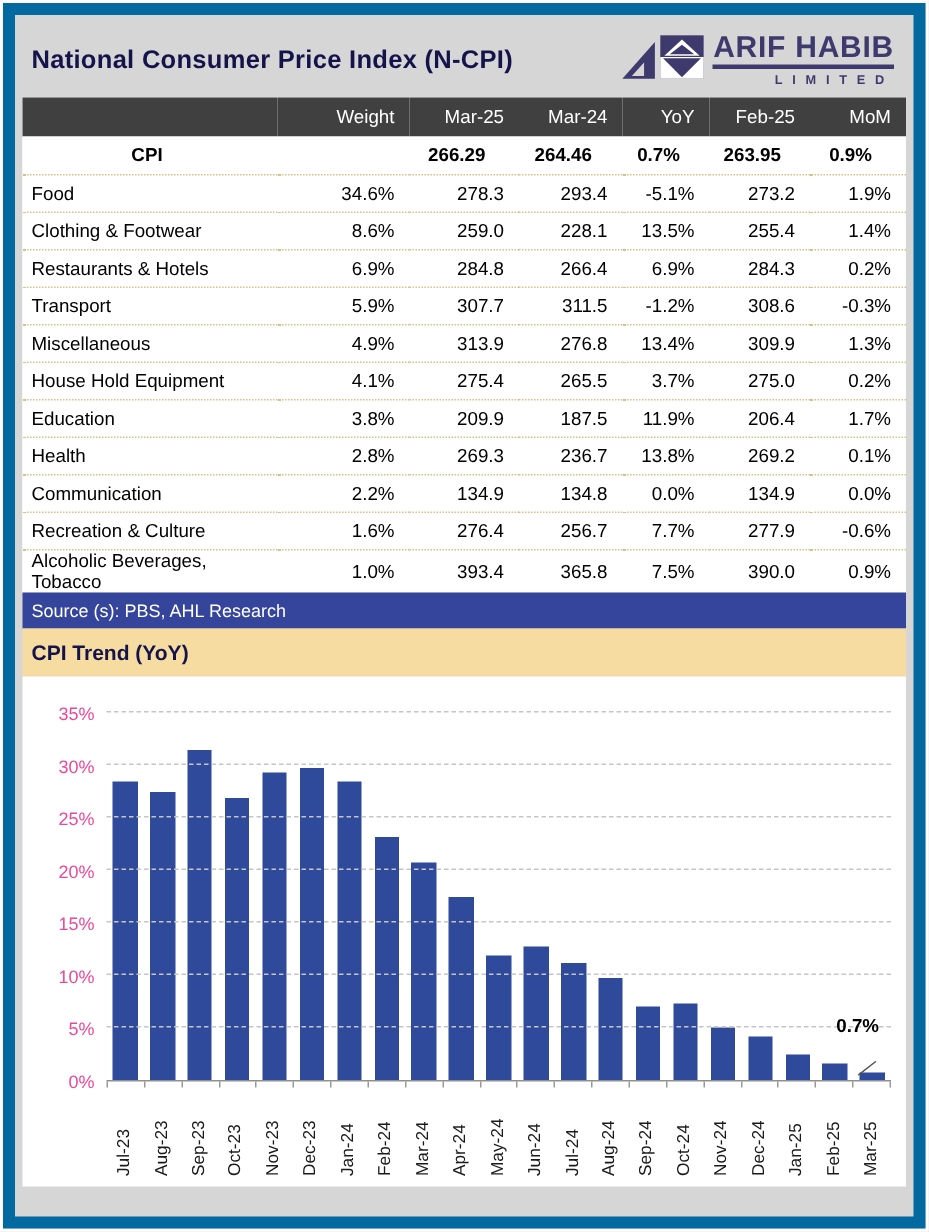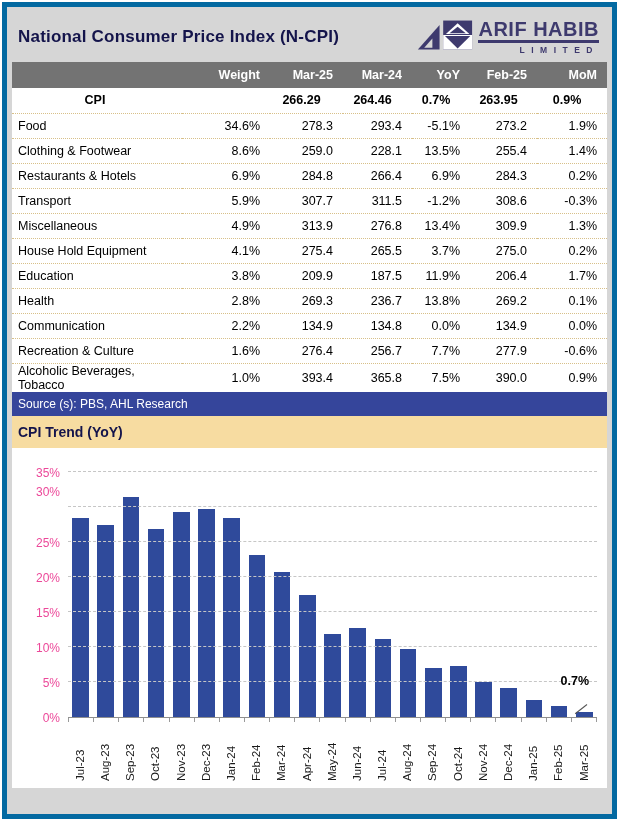--- a/index.html
+++ b/index.html
@@ -4,21 +4,21 @@
 <style>
   * { box-sizing: border-box; margin: 0; padding: 0; }
   body {
     width: 619px; height: 821px;
     font-family: "Liberation Sans", sans-serif;
     background: #ffffff;
   }
   .page { position: relative; width: 619px; height: 821px; background: #ffffff; }
   .frame {
     position: absolute; left: 2px; top: 2px; right: 2px; bottom: 2px;
-    border: 5px solid #0369a1;
+    border: 8px solid #0369a1;
     background: #d6d6d6;
     padding: 5px;
     overflow: hidden;
   }
   
   .header-band {
     height: 50px;
     display: flex; align-items: center; justify-content: space-between;
     padding: 0 8px 0 6px;
     background: #d6d6d6;
@@ -32,21 +32,21 @@
     font-size: 20px; font-weight: bold; color: #3e3a6e; letter-spacing: 0.5px;
     border-bottom: 3px solid #3e3a6e; line-height: 1.0; padding-bottom: 1px;
   }
   .logo-sub {
     font-size: 8.5px; font-weight: bold; color: #3e3a6e;
     letter-spacing: 6.5px; margin-top: 2px; padding-left: 2px; white-space: nowrap;
   }
   
   table.cpi { width: 100%; border-collapse: collapse; table-layout: fixed; background: #ffffff; }
   table.cpi thead th {
-    background: #737373; color: #ffffff; font-weight: bold; font-size: 12.5px;
+    background: #404040; color: #ffffff; font-weight: normal; font-size: 12.5px;
     height: 26px; text-align: right; padding-right: 10px;
   }
   table.cpi thead th:first-child { text-align: left; padding-left: 6px; }
   table.cpi td {
     height: 25px; font-size: 12.5px; color: #000000;
     text-align: right; padding-right: 10px;
     border-bottom: 1px dotted #d8c089;
     background: #ffffff;
   }
   table.cpi td:first-child { text-align: left; padding-left: 6px; }
@@ -270,21 +270,21 @@
 
     <div class="chart-area">
       <div class="plot-row">
         <div class="y-axis">
             <span class="y-label" style="bottom: 0px;">0%</span>
             <span class="y-label" style="bottom: 35px;">5%</span>
             <span class="y-label" style="bottom: 70px;">10%</span>
             <span class="y-label" style="bottom: 105px;">15%</span>
             <span class="y-label" style="bottom: 140px;">20%</span>
             <span class="y-label" style="bottom: 175px;">25%</span>
-            <span class="y-label" style="bottom: 226px;">30%</span>
+            <span class="y-label" style="bottom: 210px;">30%</span>
             <span class="y-label" style="bottom: 245px;">35%</span>
           </div>
         <div style="flex:1; min-width:0;">
           <div class="plot">
             <div class="bars">
                 <div class="slot">
                   <div class="bar" style="height: 198.1px; background: rgb(47, 74, 155);"></div>
                 </div>
                 <div class="slot">
                   <div class="bar" style="height: 191.8px; background: rgb(47, 74, 155);"></div>

